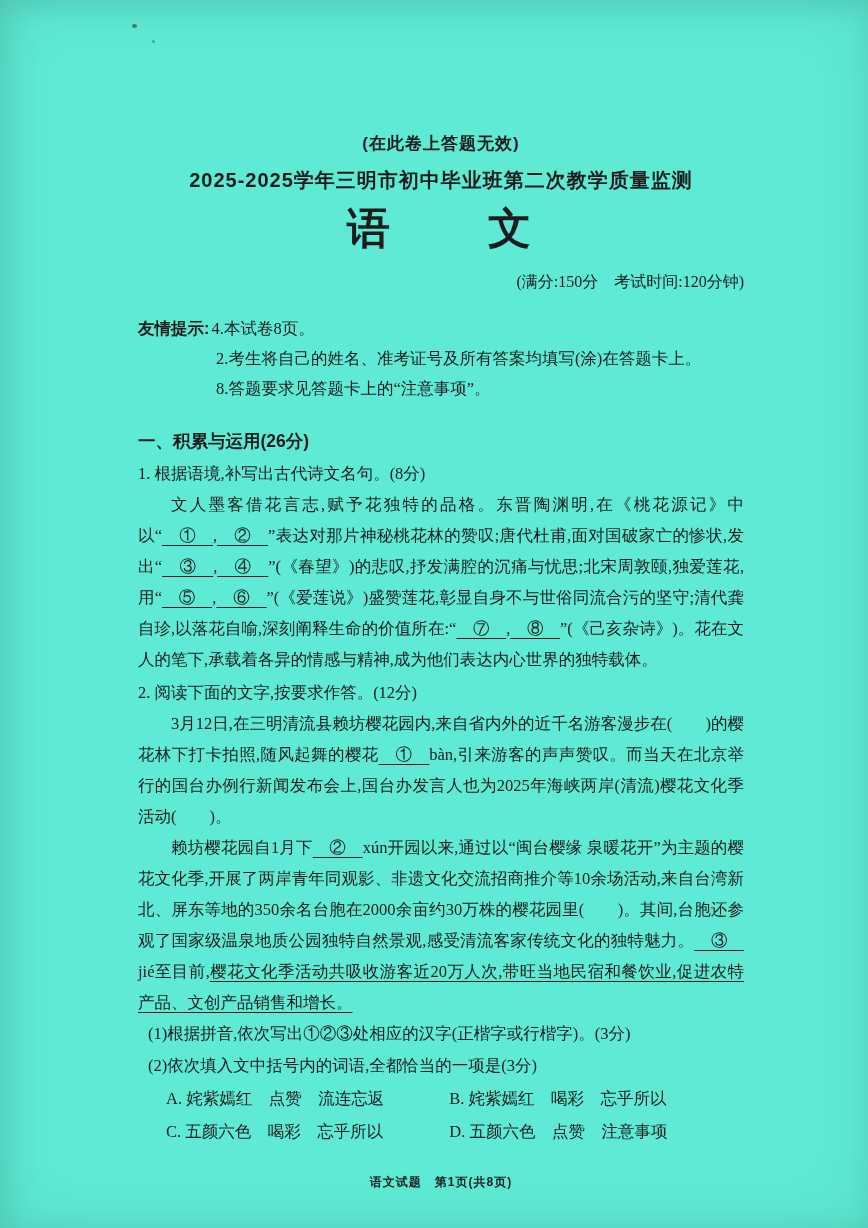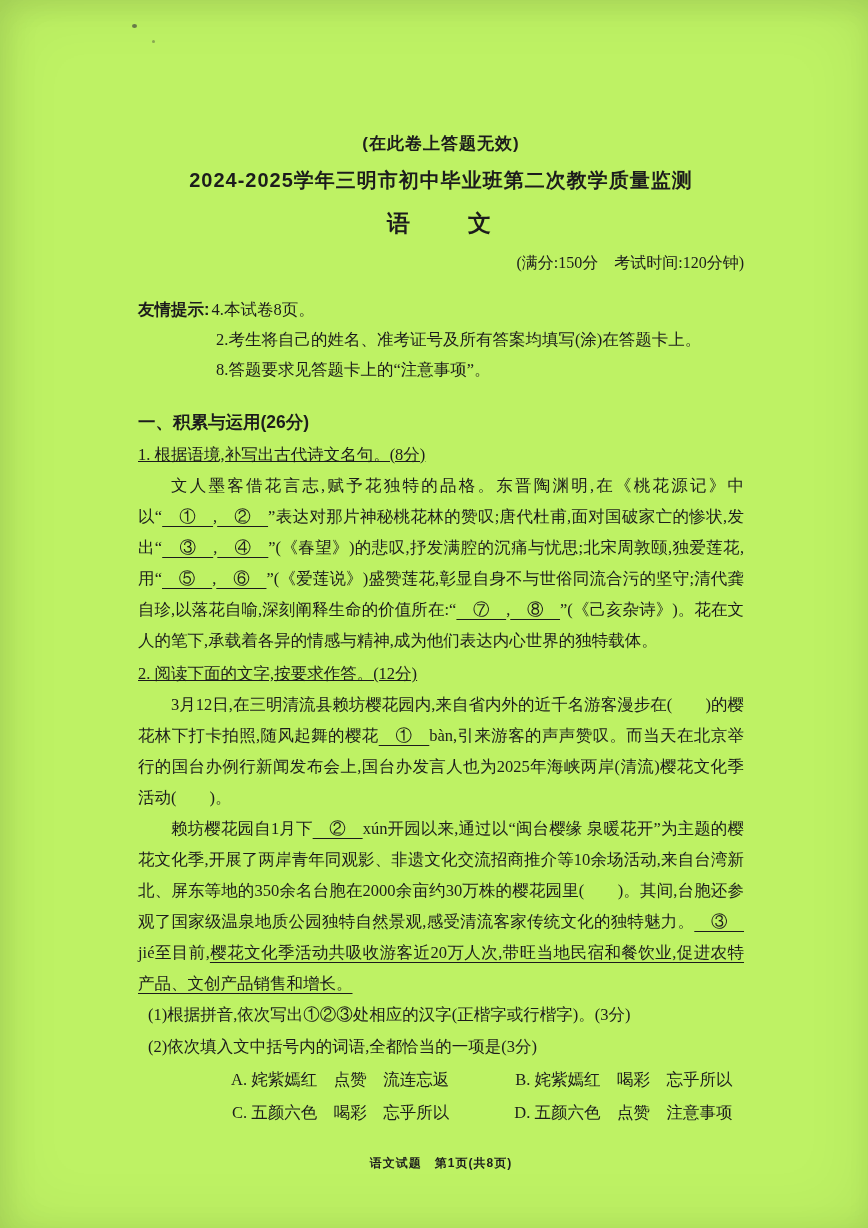--- a/index.html
+++ b/index.html
@@ -1,63 +1,63 @@
 <!DOCTYPE html>
 <html><head>
 <meta charset="utf-8">
 <style>
   html,body { margin:0; padding:0; background:#9a9a98; }
   .scan {
     position:relative;
     width:868px; height:1228px;
     margin:0 auto;
-    background:#bef264;
+    background:#5eead4;
     box-shadow: inset 0 0 70px rgba(0,0,0,0.07), inset 14px 0 30px rgba(0,0,0,0.05), inset 0 10px 24px rgba(0,0,0,0.05);
     overflow:hidden;
     font-family:"Liberation Serif","DejaVu Serif",serif;
     color:#1c1c1c;
   }
   .speck { position:absolute; background:#3a3a3a; border-radius:50%; opacity:.65; }
   .speck.s1 { left:132px; top:24px; width:5px; height:4px; }
   .speck.s2 { left:152px; top:40px; width:3px; height:3px; opacity:.4; }
   .content {
     position:absolute;
     left:138px; top:132px;
     width:606px;
   }
   .hei { font-family:"Liberation Sans","DejaVu Sans",sans-serif; font-weight:bold; }
   .notice  { text-align:center; font-size:17px; letter-spacing:1px; }
   .title   { text-align:center; font-size:20px; margin-top:12px; letter-spacing:1px; }
-  .subject { text-align:center; font-size:23px; margin-top:14px; letter-spacing:4px; }
+  .subject { text-align:center; font-size:43px; margin-top:6px; letter-spacing:4px; }
   .meta    { text-align:right; font-size:16px; margin-top:14px; }
   .tips    { margin-top:20px; font-size:16.5px; line-height:30px; }
   .tips-line.indent { margin-left:78px; }
   .tips-label { margin-right:2px; font-size:16.5px; }
   .section { font-size:17.5px; margin-top:22px; line-height:30px; }
-  .qtitle  { font-size:16.5px; line-height:31px; margin-top:2px;text-decoration:underline; }
+  .qtitle  { font-size:16.5px; line-height:31px; margin-top:2px; }
   .para    { font-size:16.5px; line-height:31px; margin:0; text-indent:2em; text-align:justify; }
   .blank   { text-decoration:underline; text-underline-offset:4px; white-space:pre; }
   .ul      { text-decoration:underline; text-underline-offset:4px; }
   .subq    { font-size:16.5px; line-height:32px; padding-left:10px; }
-  .opts-row{ font-size:16.5px; line-height:33px; padding-left:28px; display:flex;text-align:right; }
+  .opts-row{ font-size:16.5px; line-height:33px; padding-left:28px; display:flex; }
   .opt     { display:inline-block; width:49%; }
   .footer  { text-align:center; font-size:12px; margin-top:26px; letter-spacing:1px; }
 </style>
 </head>
 <body>
 
 <div class="scan">
   <div class="speck s1"></div>
   <div class="speck s2"></div>
 
   <div class="content">
 
     <div class="notice hei">(在此卷上答题无效)</div>
 
-    <div class="title hei">2024-2025学年三明市初中毕业班第二次教学质量监测</div>
+    <div class="title hei">2025-2025学年三明市初中毕业班第二次教学质量监测</div>
 
     <div class="subject hei">语　　文</div>
 
     <div class="meta">(满分:150分　考试时间:120分钟)</div>
 
     <div class="tips">
       <div class="tips-line">
         <span class="tips-label hei">友情提示:</span><span>4.本试卷8页。</span>
       </div>
       <div class="tips-line indent">2.考生将自己的姓名、准考证号及所有答案均填写(涂)在答题卡上。</div>

